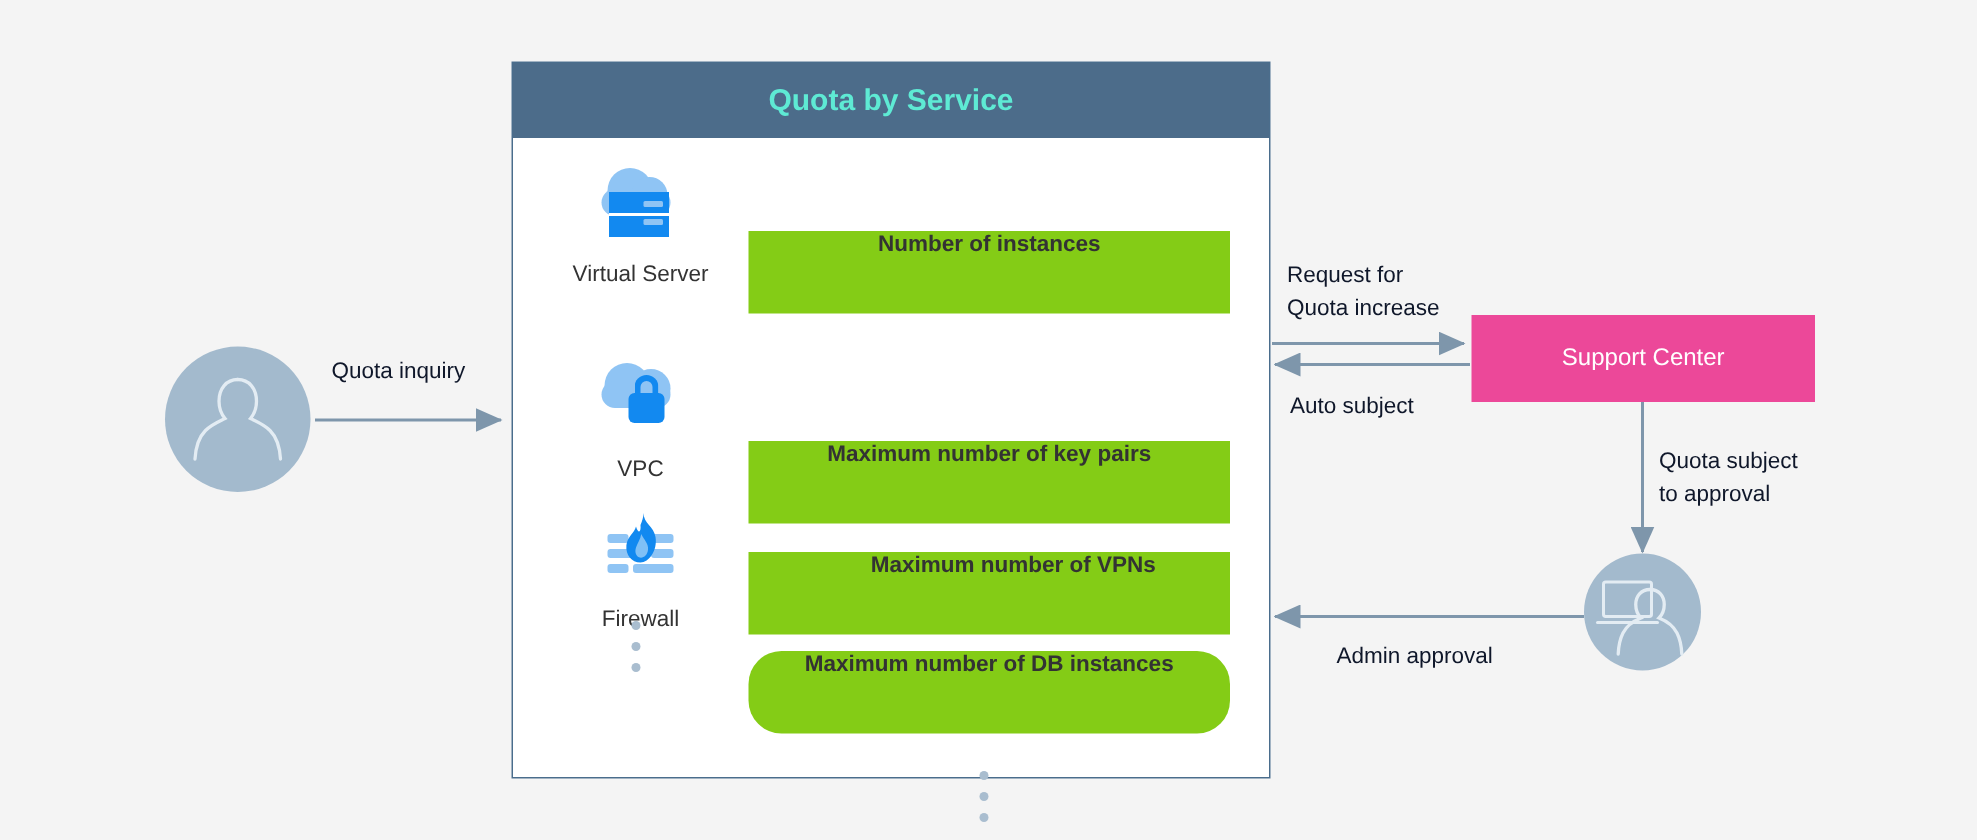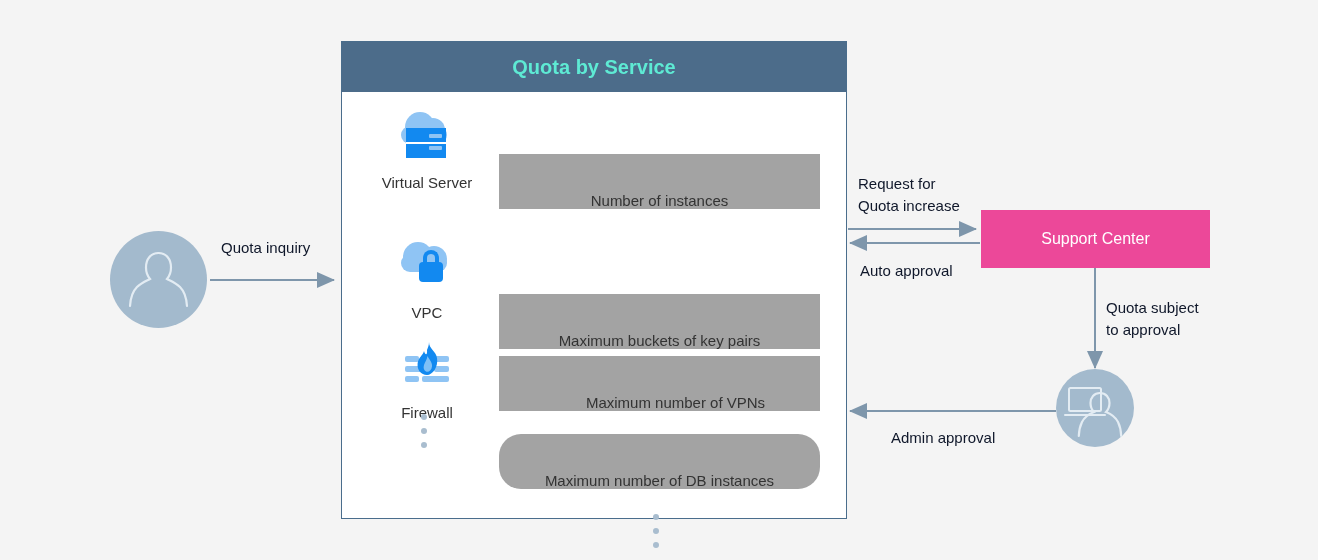--- a/index.html
+++ b/index.html
@@ -145,27 +145,28 @@
     left: 20px; top: 2px;
     width: 26px; height: 34px;
   }
 
   
   .qrow {
     position: absolute;
     left: 157px;
     width: 321px;
     height: 55px;
-    background: #a3a3a3;
+    background: #84cc16;
     display: flex;
-    align-items: flex-end;
+    align-items: flex-start;
     justify-content: center;
     font-size: 15px;
     color: #333333;
     box-sizing: border-box;
+    font-weight: bold;
   }
 
   
   .dots {
     position: absolute;
     width: 10px;
   }
   .dots i {
     display: block;
     width: 6px;
@@ -303,23 +304,23 @@
       <div class="dots" style="left:79px; top:322px;">
         <i></i>
           <i></i>
           <i></i>
       </div>
 
       <div class="qrow" style="top:62px;">
         <span>Number of instances</span>
       </div>
       <div class="qrow" style="top:202px;">
-        <span>Maximum buckets of key pairs</span>
-      </div>
-      <div class="qrow" style="top:264px;padding-left:32px;">
+        <span>Maximum number of key pairs</span>
+      </div>
+      <div class="qrow" style="top:276px;padding-left:32px;">
         <span>Maximum number of VPNs</span>
       </div>
       <div class="qrow" style="top:342px;border-radius:22px;">
         <span>Maximum number of DB instances</span>
       </div>
 
       <div class="dots" style="left:311px; top:422px;">
         <i></i>
           <i></i>
           <i></i>
@@ -328,21 +329,21 @@
     </div>
   </div>
 
   <div class="support-box">
     <span>Support Center</span>
   </div>
 
   <div class="conn-label" style="left:858px; top:173px; text-align:left;">Request for
 Quota increase</div>
 
-  <div class="conn-label" style="left:860px; top:260px;">Auto approval</div>
+  <div class="conn-label" style="left:860px; top:260px;">Auto subject</div>
 
   <div class="conn-label" style="left:1106px; top:297px;">Quota subject
 to approval</div>
 
   <div class="conn-label" style="left:891px; top:427px;">Admin approval</div>
 
   <div class="person-circle" style="left:1056px; top:369px; width:78px; height:78px;">
     <svg width="78" height="78" viewBox="0 0 78 78">
       <rect x="13" y="19" width="32" height="23" rx="1.5" fill="none" stroke="#e3ecf3" stroke-width="2"></rect>
       <path d="M9 46 L49 46" fill="none" stroke="#e3ecf3" stroke-width="2" stroke-linecap="round"></path>

